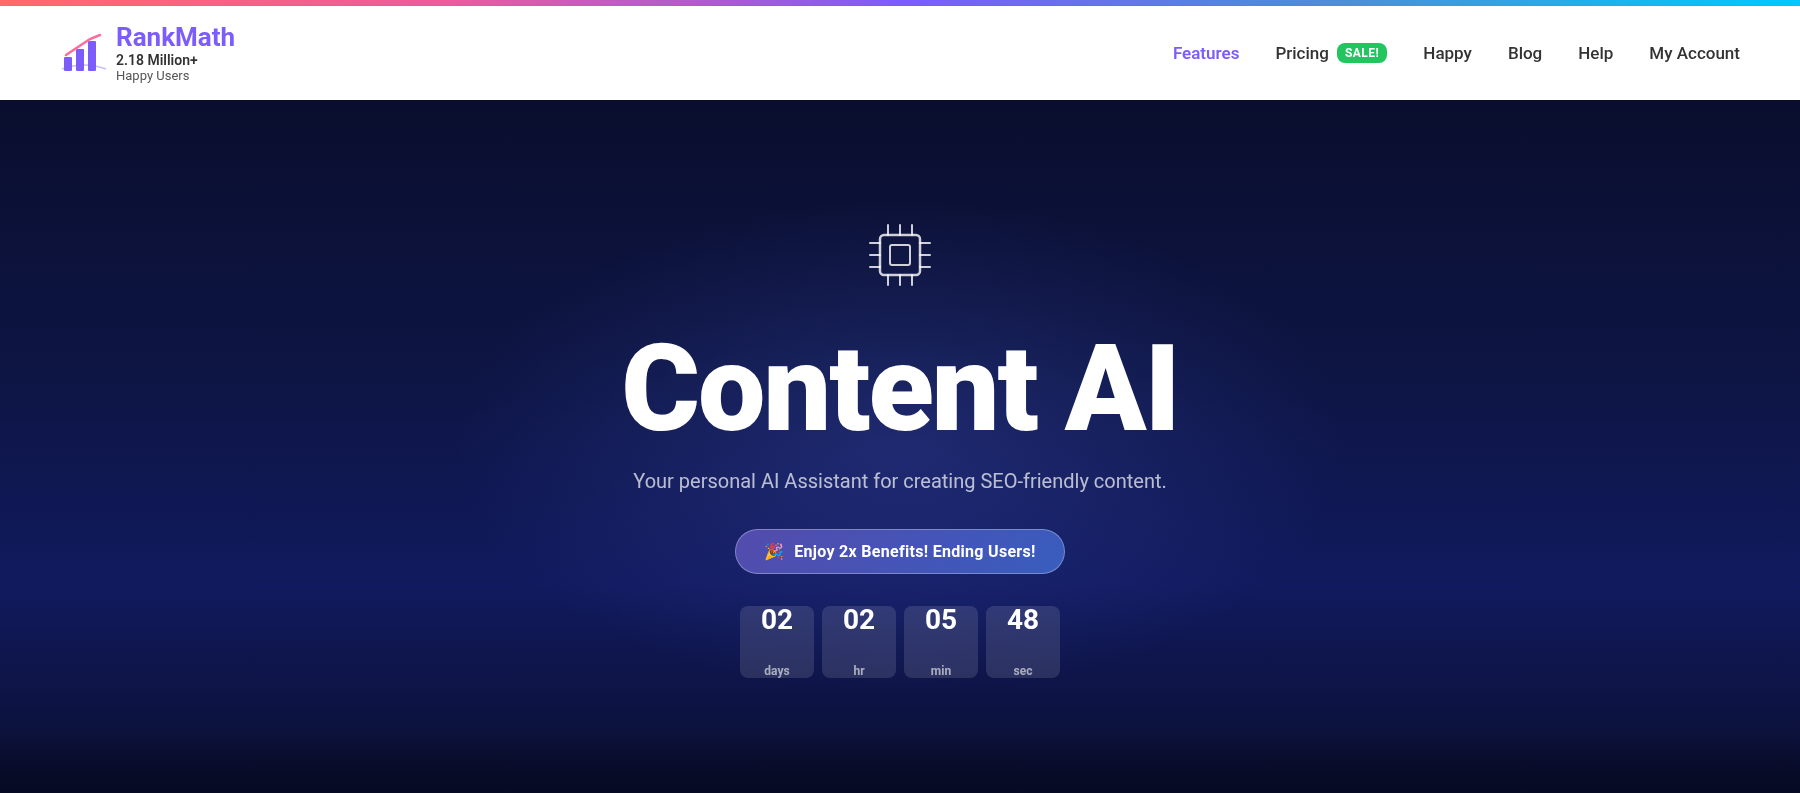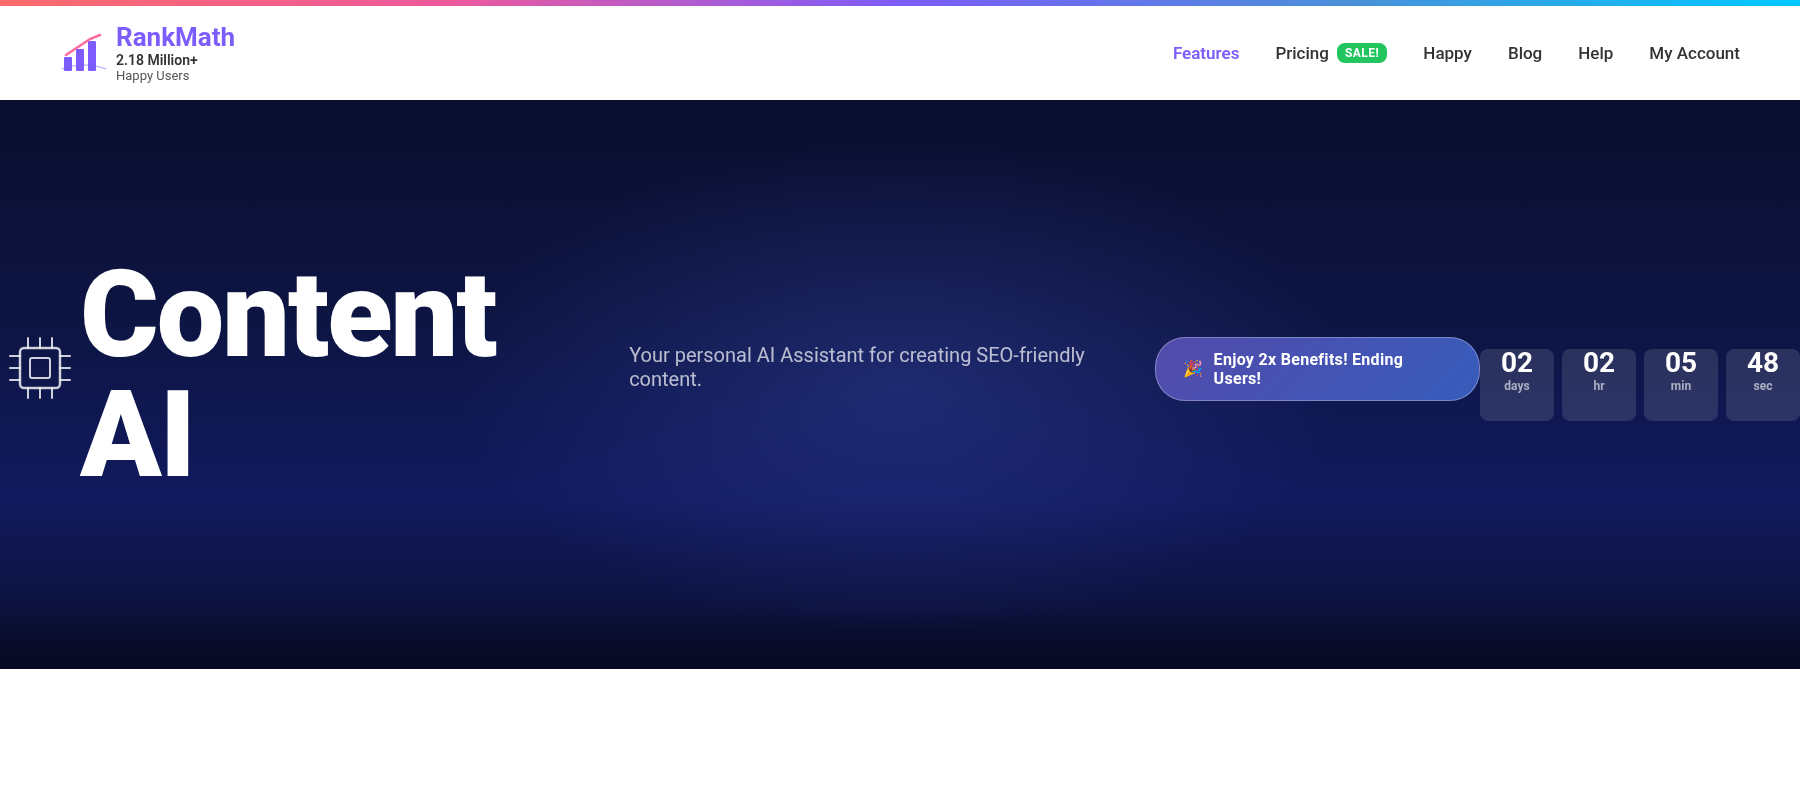--- a/index.html
+++ b/index.html
@@ -115,23 +115,23 @@
       padding: 12px 28px;
       border-radius: 30px;
       cursor: pointer;
       border: none;
       letter-spacing: 0.3px;
     }
 
     
     .hero {
       background: linear-gradient(180deg, #0a0e2e 0%, #0d1544 40%, #111a5e 70%, #0a0e2e 100%);
-      height: 569px;
-      display: flex;
-      flex-direction: row;
+      height: 693px;
+      display: flex;
+      flex-direction: column;
       align-items: center;
       justify-content: center;
       position: relative;
       overflow: hidden;
     }
 
     
     .hero::before {
       content: '';
       position: absolute;
@@ -208,21 +208,21 @@
     }
 
     .countdown-block {
       background: rgba(255,255,255,0.12);
       border-radius: 8px;
       width: 74px;
       height: 72px;
       display: flex;
       flex-direction: column;
       align-items: center;
-      justify-content: flex-start;
+      justify-content: space-between;
       gap: 2px;
     }
 
     .countdown-number {
       font-size: 28px;
       font-weight: 700;
       color: #ffffff;
       line-height: 1;
     }
 

